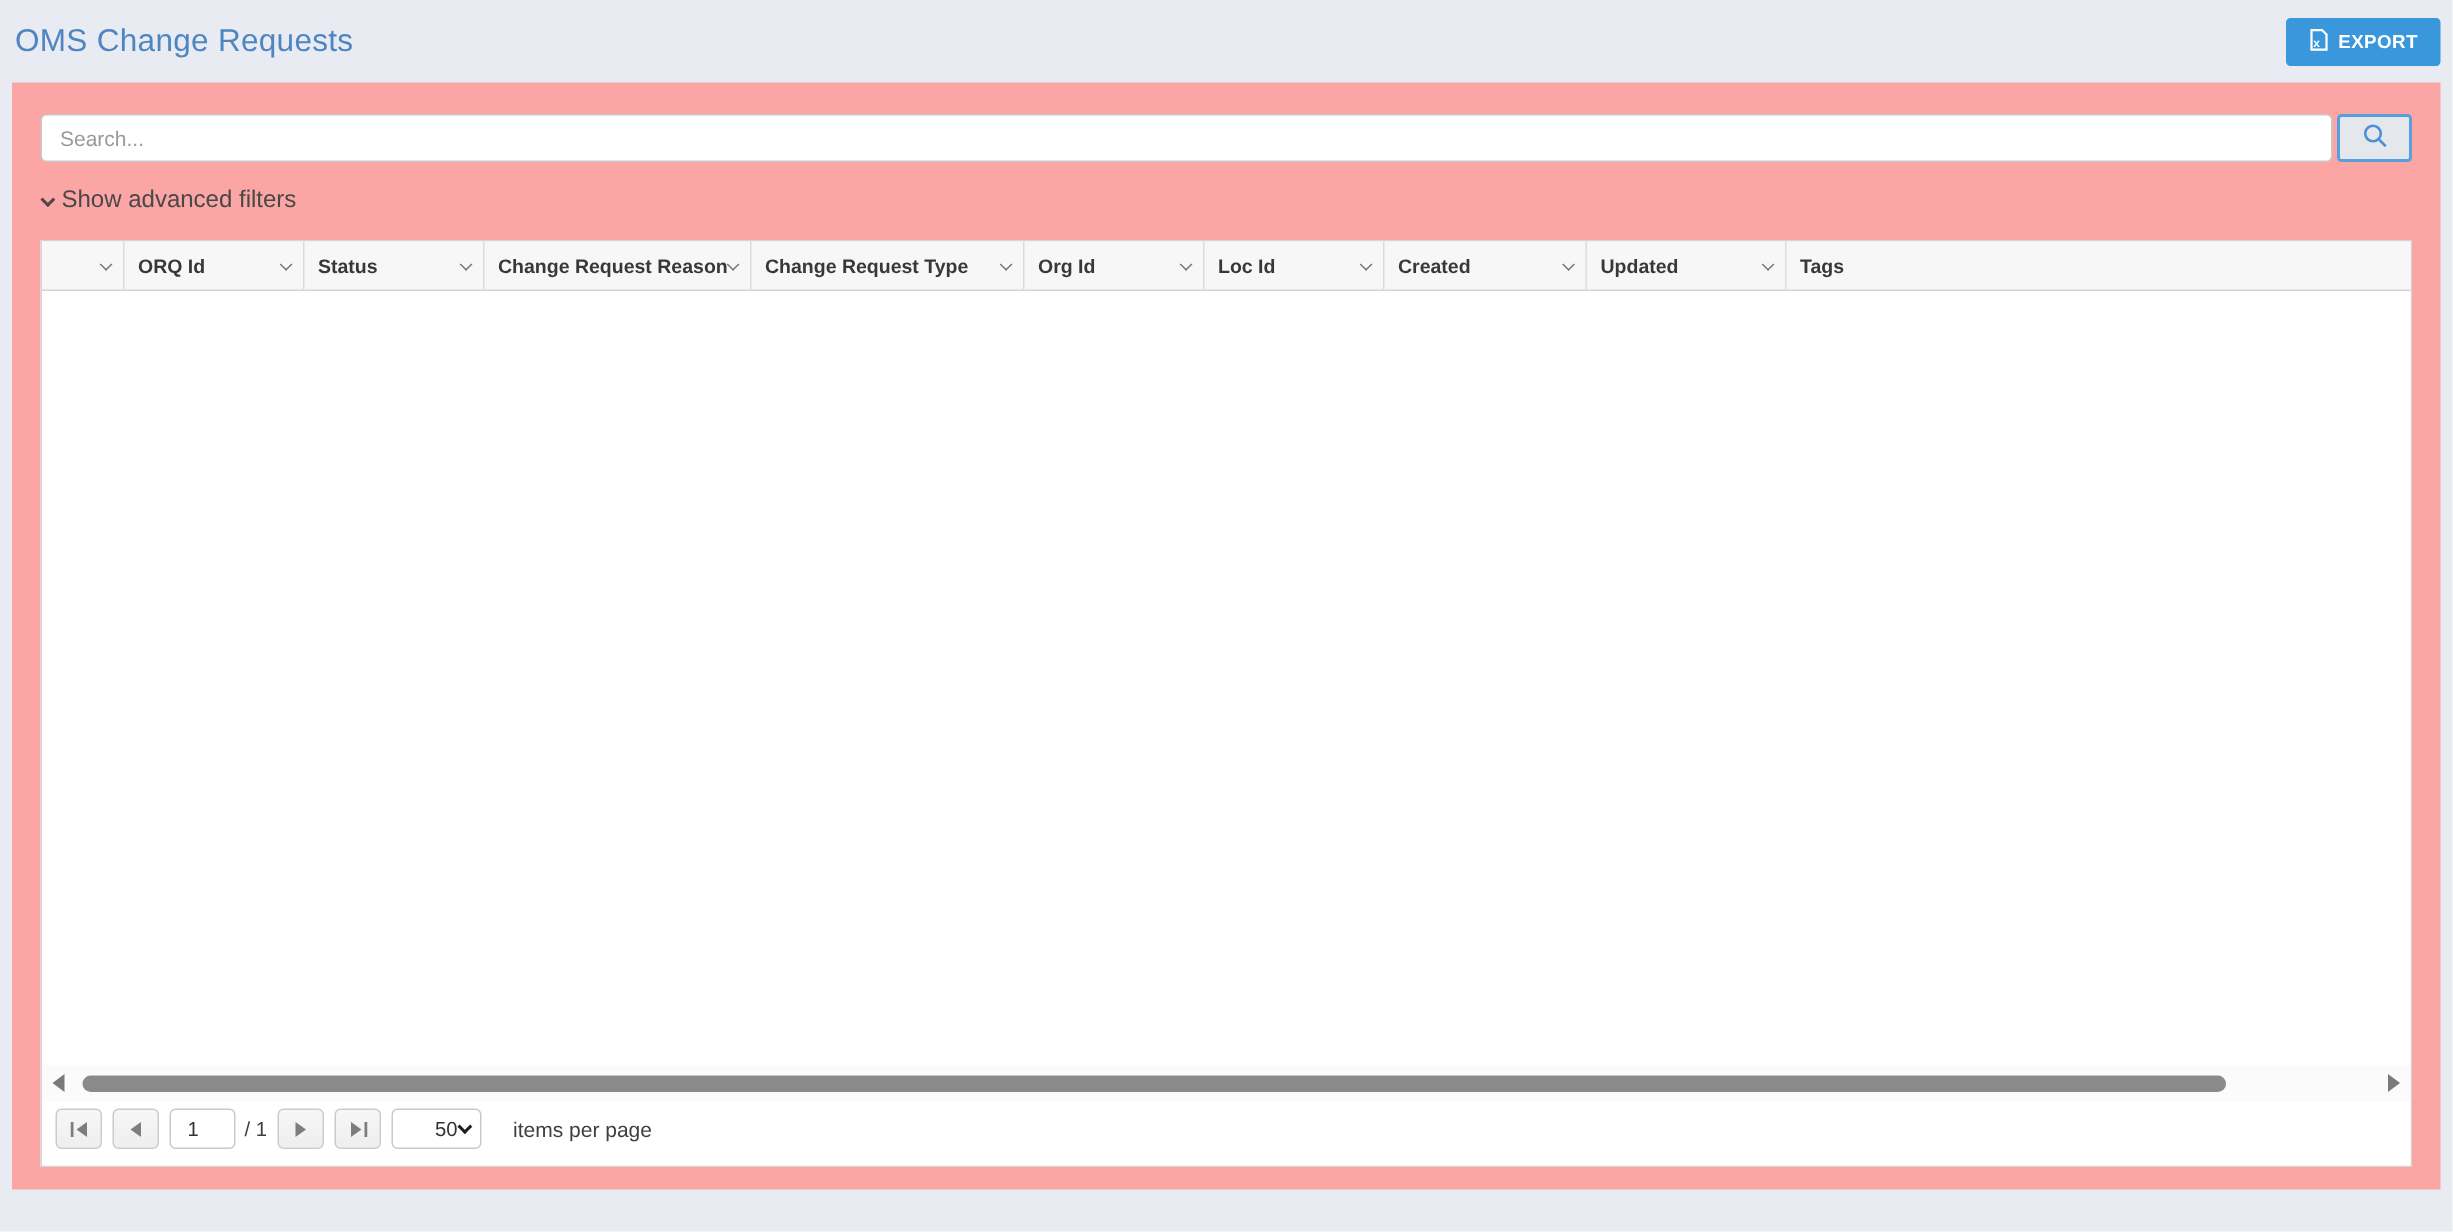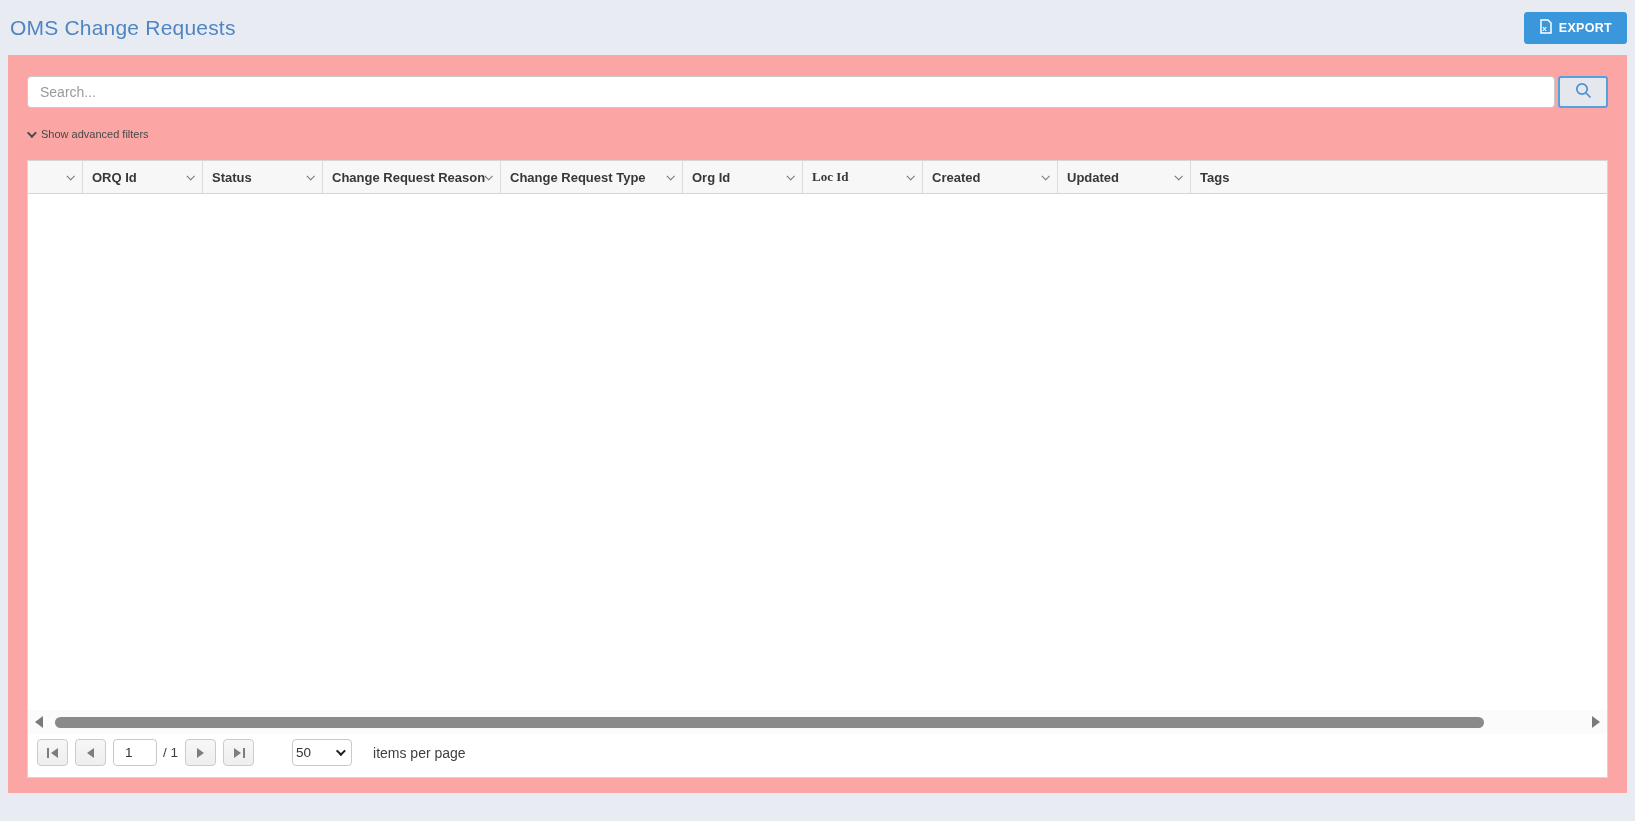--- a/index.html
+++ b/index.html
@@ -71,21 +71,21 @@
     display: flex;
     align-items: center;
     justify-content: center;
     cursor: pointer;
   }
   .filters-toggle {
     margin-top: 16px;
     display: inline-flex;
     align-items: center;
     gap: 7px;
-    font-size: 11px;
+    font-size: 16px;
     color: #484848;
     cursor: pointer;
     height: 20px;
   }
   .chev {
     display: inline-block;
     width: 7px;
     height: 7px;
     border-right: 2px solid #494949;
     border-bottom: 2px solid #494949;
@@ -196,29 +196,28 @@
     outline: none;
     margin-right: 6px;
   }
   .page-total {
     font-size: 13.5px;
     color: #3f3f3f;
     margin-right: 7px;
     white-space: nowrap;
   }
   .pagesize {
-    margin-left: 31px;
     width: 60px;
     height: 27px;
     border: 1px solid #c9c9c9;
     border-radius: 4px;
     background: #fff;
     display: flex;
     align-items: center;
-    padding: 0 8px 0 3px;
+    padding: 0 8px 0 28px;
     font-size: 13.5px;
     color: #333;
     cursor: pointer;
   }
   .select-caret {
     margin-left: auto;
     width: 7px;
     height: 7px;
     border-right: 2px solid #1d1d1d;
     border-bottom: 2px solid #1d1d1d;
@@ -285,21 +284,21 @@
           <span class="col-chev"></span>
         </div>
         <div class="th" style="width: 182px; flex-shrink: 0;">
           <span class="th-label">Change Request Type</span>
           <span class="col-chev"></span>
         </div>
         <div class="th" style="width: 120px; flex-shrink: 0;">
           <span class="th-label">Org Id</span>
           <span class="col-chev"></span>
         </div>
-        <div class="th" style="width: 120px; flex-shrink: 0; font-family: Liberation Serif, serif;">
+        <div class="th" style="width: 120px; flex-shrink: 0;">
           <span class="th-label">Loc Id</span>
           <span class="col-chev"></span>
         </div>
         <div class="th" style="width: 135px; flex-shrink: 0; gap: 13px;">
           <span class="th-label">Created</span>
           <span class="col-chev"></span>
         </div>
         <div class="th" style="width: 133px; flex-shrink: 0;">
           <span class="th-label">Updated</span>
           <span class="col-chev"></span>

